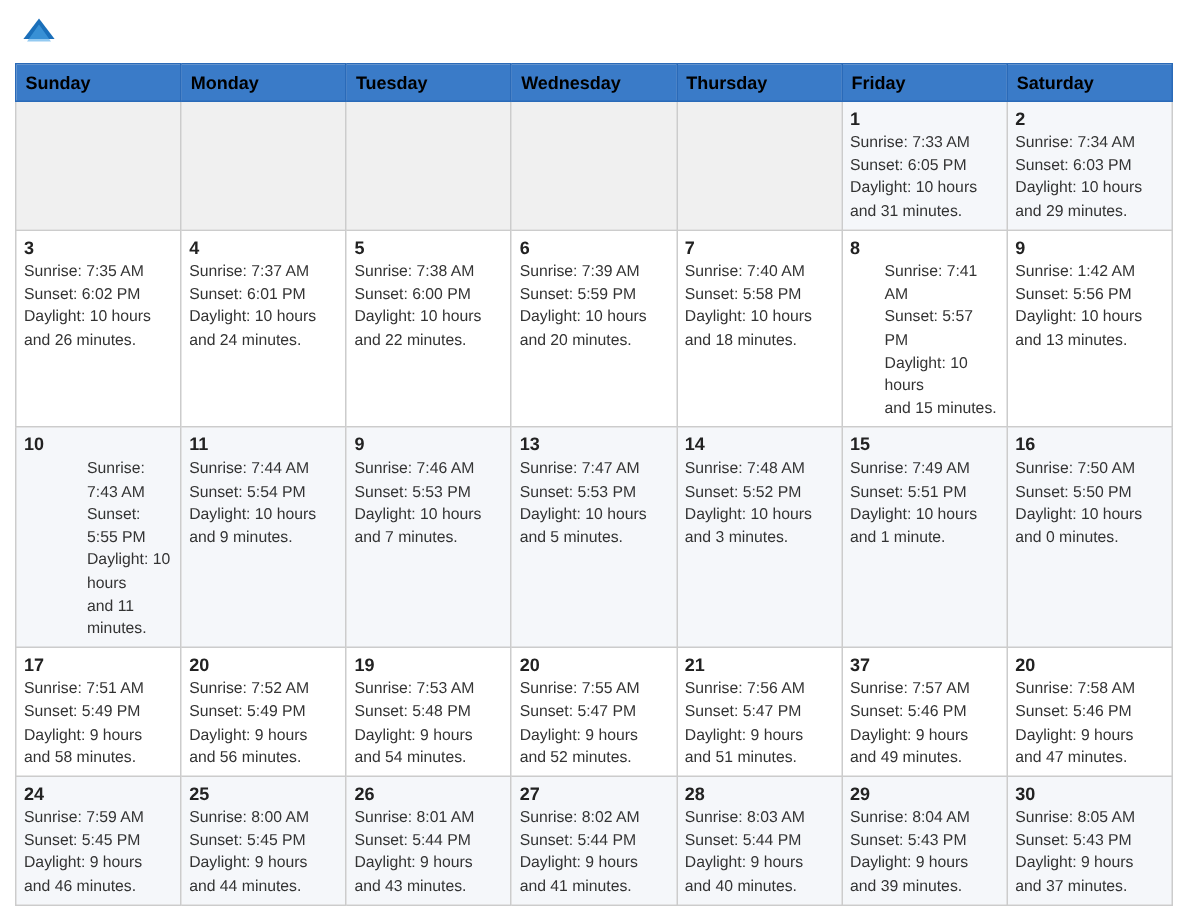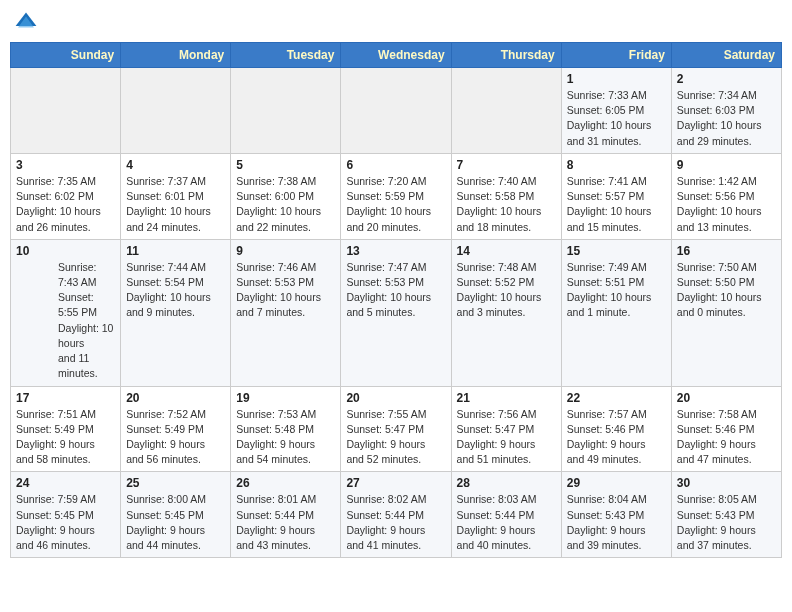--- a/index.html
+++ b/index.html
@@ -46,22 +46,22 @@
       font-size: 14px;
       color: #555;
     }
     .calendar {
       width: 100%;
       border-collapse: collapse;
       font-size: 11px;
     }
     .calendar th {
       background-color: #3a7bc8;
-      color: #fef9c3;
-      text-align: right;
+      color: #000000;
+      text-align: left;
       padding: 5px 6px;
       font-size: 12px;
       font-weight: bold;
       border: 1px solid #2a6ab8;
     }
     .calendar td {
       vertical-align: top;
       border: 1px solid #ccc;
       padding: 4px 5px;
       width: calc(100% / 7);
@@ -163,35 +163,35 @@
         </td>
         <td>
           <div class="day-number">5</div>
           <div class="day-info" style="white-space: pre-line;">Sunrise: 7:38 AM
 Sunset: 6:00 PM
 Daylight: 10 hours
 and 22 minutes.</div>
         </td>
         <td>
           <div class="day-number">6</div>
-          <div class="day-info" style="white-space: pre-line;">Sunrise: 7:20 AM
+          <div class="day-info" style="white-space: pre-line;">Sunrise: 7:39 AM
 Sunset: 5:59 PM
 Daylight: 10 hours
 and 20 minutes.</div>
         </td>
         <td>
           <div class="day-number">7</div>
           <div class="day-info" style="white-space: pre-line;">Sunrise: 7:40 AM
 Sunset: 5:58 PM
 Daylight: 10 hours
 and 18 minutes.</div>
         </td>
         <td>
           <div class="day-number">8</div>
-          <div class="day-info" style="white-space: pre-line;">Sunrise: 7:41 AM
+          <div class="day-info" style="white-space: pre-line; margin-left: 23px;">Sunrise: 7:41 AM
 Sunset: 5:57 PM
 Daylight: 10 hours
 and 15 minutes.</div>
         </td>
         <td>
           <div class="day-number">9</div>
           <div class="day-info" style="white-space: pre-line;">Sunrise: 1:42 AM
 Sunset: 5:56 PM
 Daylight: 10 hours
 and 13 minutes.</div>
@@ -278,21 +278,21 @@
 and 52 minutes.</div>
         </td>
         <td>
           <div class="day-number">21</div>
           <div class="day-info" style="white-space: pre-line;">Sunrise: 7:56 AM
 Sunset: 5:47 PM
 Daylight: 9 hours
 and 51 minutes.</div>
         </td>
         <td>
-          <div class="day-number">22</div>
+          <div class="day-number">37</div>
           <div class="day-info" style="white-space: pre-line;">Sunrise: 7:57 AM
 Sunset: 5:46 PM
 Daylight: 9 hours
 and 49 minutes.</div>
         </td>
         <td>
           <div class="day-number">20</div>
           <div class="day-info" style="white-space: pre-line;">Sunrise: 7:58 AM
 Sunset: 5:46 PM
 Daylight: 9 hours

